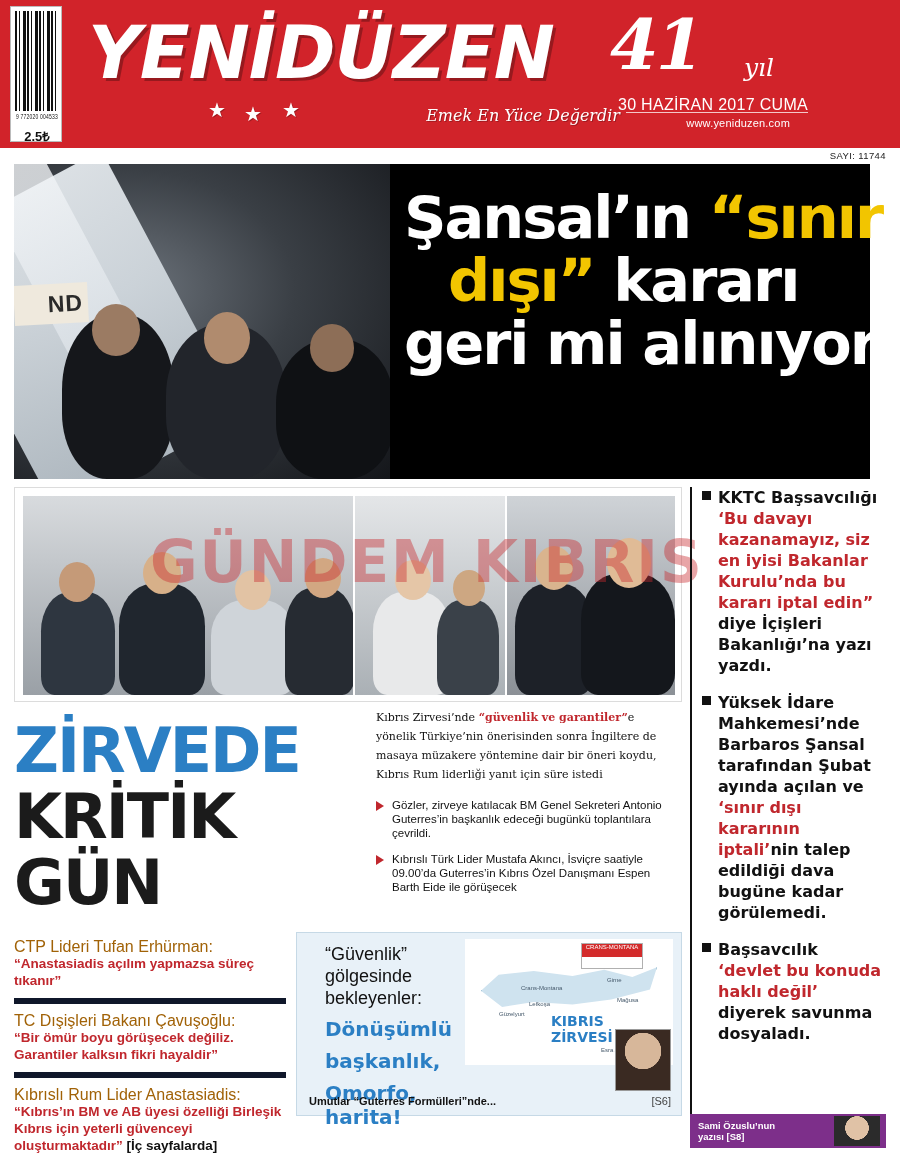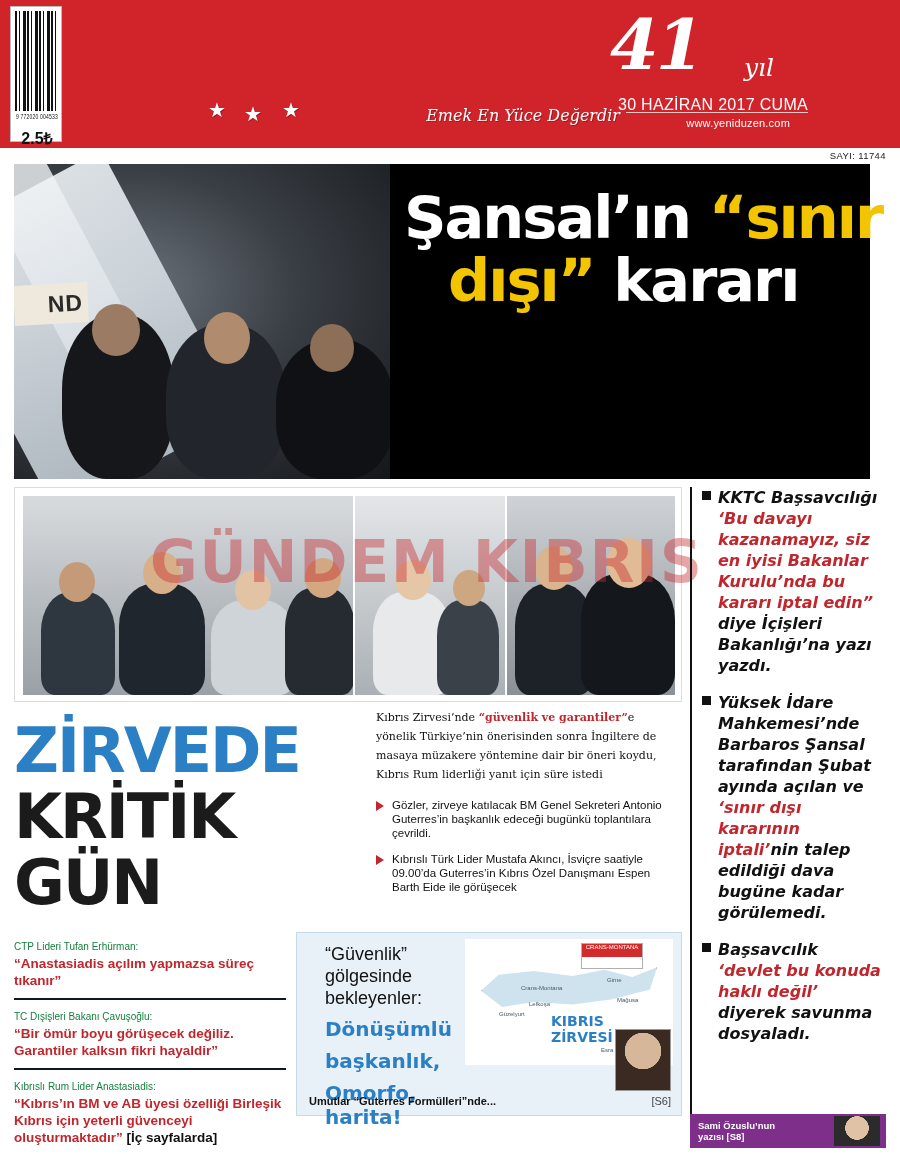--- a/index.html
+++ b/index.html
@@ -27,21 +27,21 @@
       #111 4px, #111 5px, #fff 5px, #fff 8px,
       #111 8px, #111 11px, #fff 11px, #fff 12px);
   }
   .barcode-digits {
     position: absolute; left: 3px; top: 106px; width: 46px;
     font-size: 5px; letter-spacing: 0.2px; color: #111; text-align: center;
     transform: scaleY(1.4);
   }
   .barcode-price {
     position: absolute; left: 4px; top: 120px; width: 44px;
-    font-size: 16px; font-weight: bold; color: #111; text-align: center;
+    font-size: 13px; font-weight: bold; color: #111; text-align: center;
   }
 
   .logo-wrap { position: absolute; left: 88px; top: 14px; width: 540px; height: 120px; }
   .logo-text {
     font-family: "DejaVu Sans", sans-serif;
     font-weight: bold; font-style: italic;
     font-size: 73px; line-height: 78px; color: #ffffff;
     letter-spacing: -1px;
     text-shadow: 3px 3px 0 rgba(0,0,0,0.28);
     white-space: nowrap;
@@ -139,21 +139,21 @@
   .rail {
     position: absolute; left: 690px; top: 487px; width: 196px; height: 660px;
     border-left: 2px solid #111; padding-left: 10px;
   }
   .rail-item { position: relative; margin-bottom: 16px; padding-left: 16px; }
   .rail-bullet {
     position: absolute; left: 0; top: 4px; width: 9px; height: 9px; background: #111;
   }
   .rail-text {
     font-family: "DejaVu Sans", sans-serif;
-    font-size: 16px; line-height: 21px; font-weight: bold; color: #111; font-style: italic;
+    font-size: 16px; line-height: 21px; font-weight: bold; color: #111;
   }
   .rail-text .q { color: #c0272d; }
 
   
   .midwrap {
     position: absolute; left: 14px; top: 487px; width: 668px; height: 215px;
     border: 1px solid #dcdcdc; background: #fff; padding: 8px;
   }
   .midphoto {
     position: relative; width: 652px; height: 199px; overflow: hidden;
@@ -195,23 +195,23 @@
   .zb-bullets { margin-top: 14px; }
   .zb-bullet { position: relative; padding-left: 16px; margin-bottom: 12px; }
   .zb-tri {
     position: absolute; left: 0; top: 3px; width: 0; height: 0;
     border-left: 8px solid #c0272d; border-top: 5px solid transparent; border-bottom: 5px solid transparent;
   }
   .zb-btext { font-size: 11.5px; line-height: 14px; color: #111; }
 
   
   .quotes { position: absolute; left: 14px; top: 930px; width: 272px; }
-  .q-block { padding: 9px 0; border-top: 2px solid #0f172a; }
+  .q-block { padding: 9px 0; border-top: 6px solid #0f172a; }
   .q-block:first-child { border-top: none; }
-  .q-lead { font-size: 10px; color: #15803d; line-height: 16px; }
+  .q-lead { font-size: 16px; color: #a16207; line-height: 16px; }
   .q-quote { font-size: 13.5px; font-weight: bold; color: #c0272d; line-height: 17px; }
   .q-quote .blk { color: #111; font-weight: bold; }
 
   
   .mapbox {
     position: absolute; left: 296px; top: 932px; width: 386px; height: 184px;
     background: #e8f1f8; border: 1px solid #c6d9e6;
   }
   .mb-left { position: absolute; left: 28px; top: 10px; width: 150px; }
   .mb-t1 { font-size: 18px; line-height: 22px; color: #111; }
@@ -271,20 +271,21 @@
 
   <div class="masthead">
 
     <div class="barcode-box">
       <div class="barcode-lines"></div>
       <div class="barcode-digits">9 772020 004533</div>
       <div class="barcode-price">2.5₺</div>
     </div>
 
     <div class="logo-wrap">
+      <div class="logo-text">YENİDÜZEN</div>
       <div class="logo-stars">
         <span class="star" style="left:0px;top:0px;">★</span>
         <span class="star" style="left:36px;top:4px;">★</span>
         <span class="star" style="left:74px;top:0px;">★</span>
       </div>
       <div class="logo-slogan">Emek En Yüce Değerdir</div>
     </div>
 
     <div class="anniv">
       <div class="anniv-num">41</div>
@@ -312,20 +313,21 @@
     </div>
     <div class="lead-head">
       <div class="lh-line">
         <span>Şansal’ın</span>
         <span class="hi">“sınır</span>
       </div>
       <div class="lh-line l2">
         <span class="hi">dışı”</span>
         <span>kararı</span>
       </div>
+      <div class="lh-line">geri mi alınıyor?</div>
     </div>
   </div>
 
   <div class="midwrap">
     <div class="midphoto">
       <div class="mp-panel mp1">
         <div class="suit" style="left:18px;top:96px;width:74px;height:103px;background:#2e3640;"></div>
         <div class="head" style="left:36px;top:66px;width:36px;height:40px;background:#c59a78;"></div>
         <div class="suit" style="left:96px;top:88px;width:86px;height:111px;background:#20262e;"></div>
         <div class="head" style="left:120px;top:56px;width:38px;height:42px;background:#d7b089;"></div>

